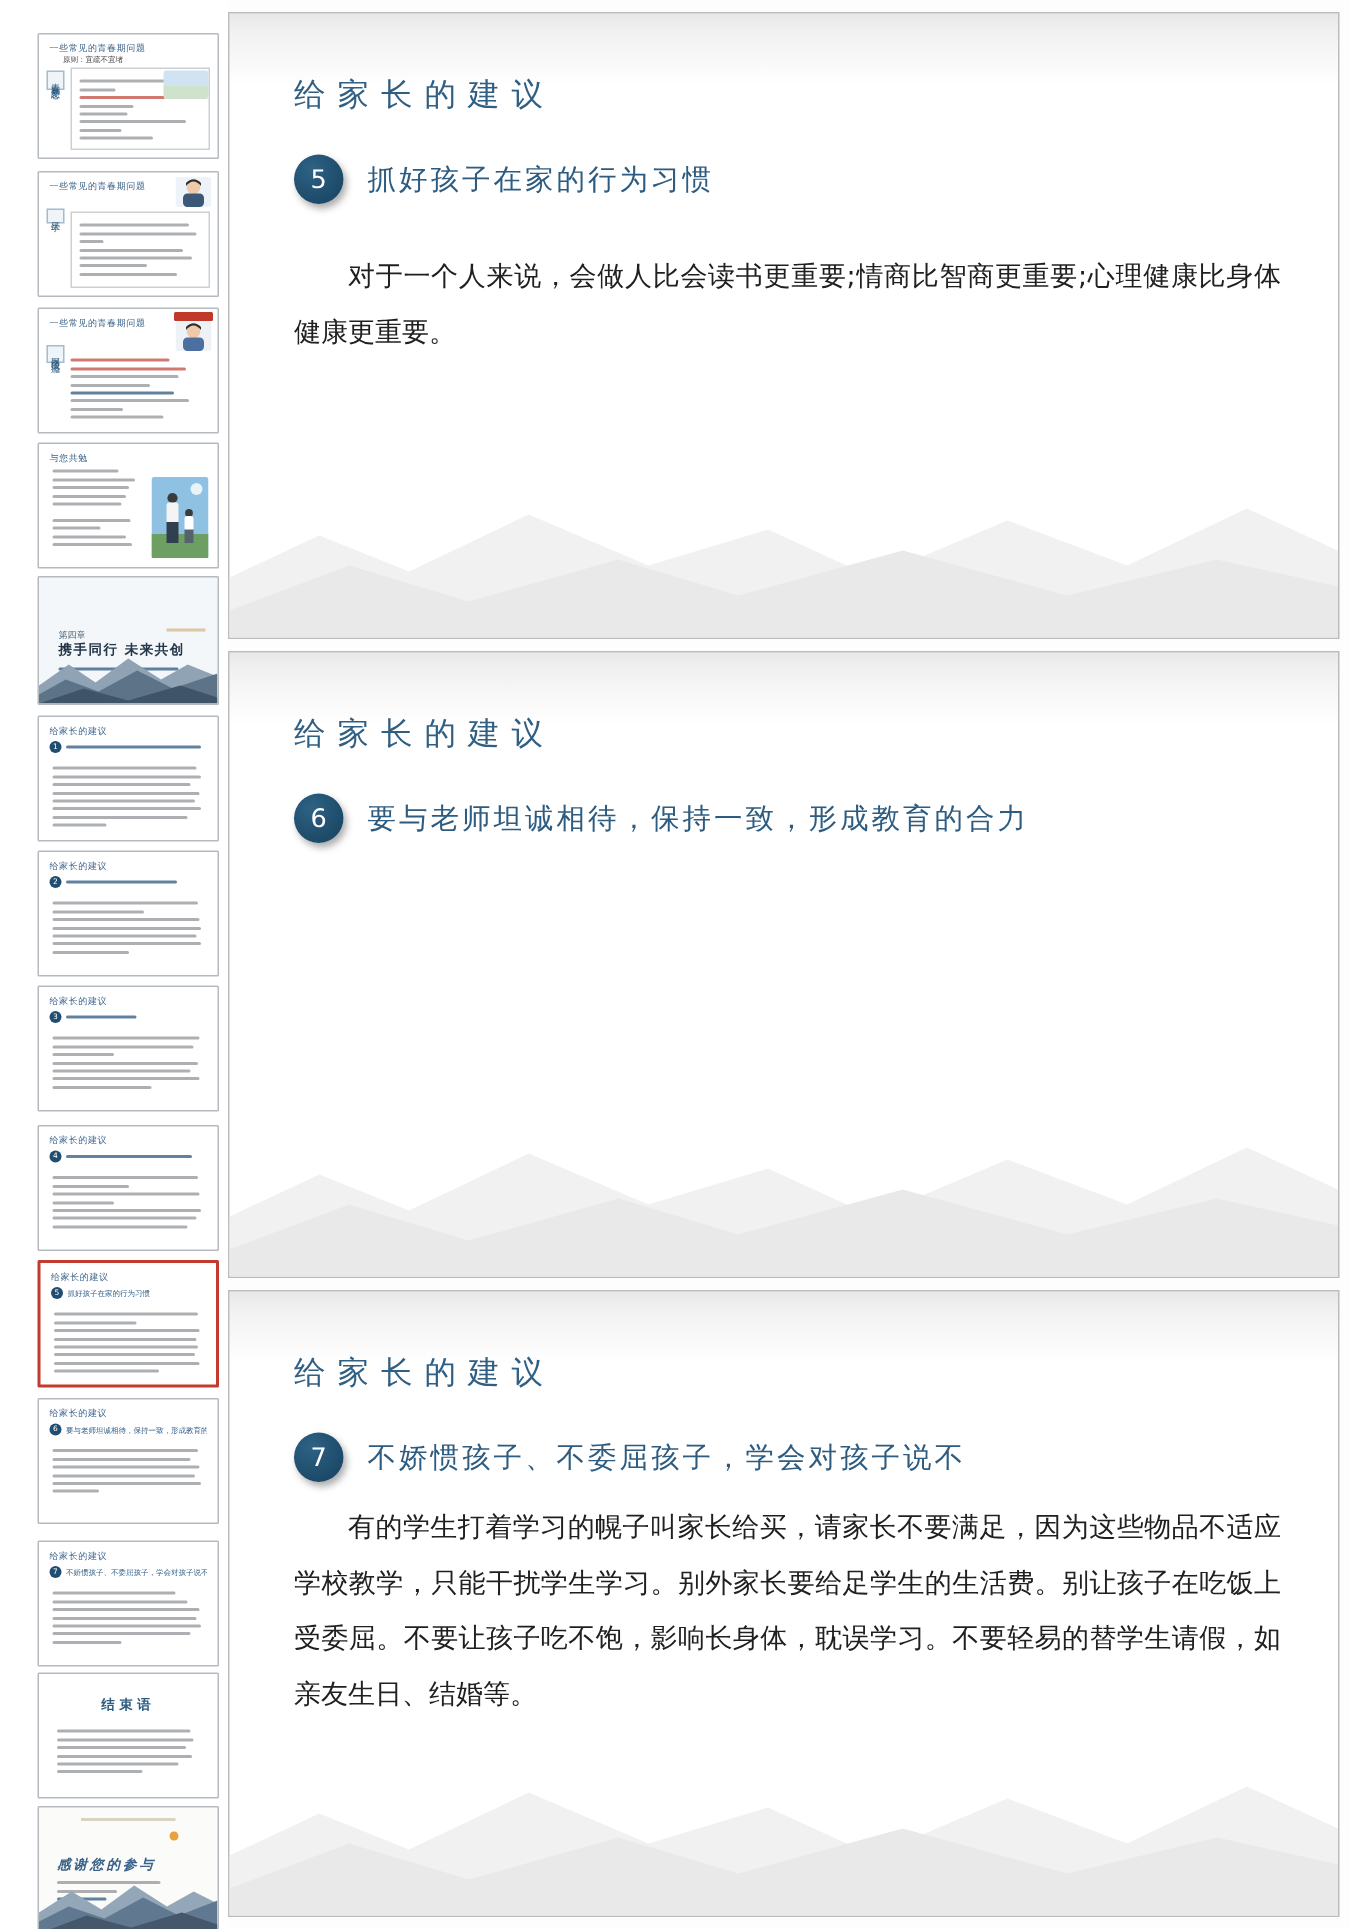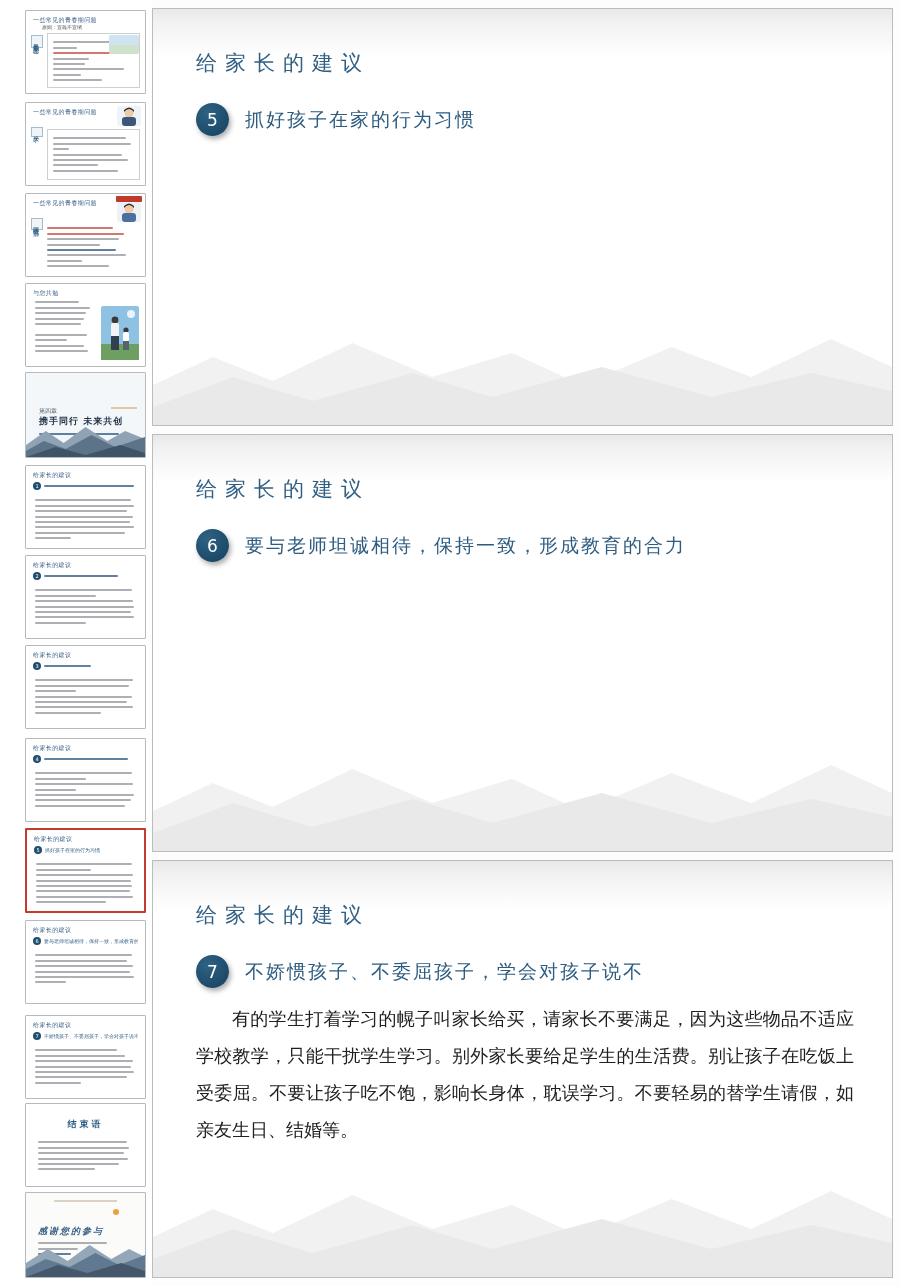--- a/index.html
+++ b/index.html
@@ -3,21 +3,21 @@
 <meta charset="utf-8">
 <style>
   * { margin:0; padding:0; box-sizing:border-box; }
   html,body { width:900px; height:1286px; background:#ffffff; overflow:hidden;
               font-family:"DejaVu Sans", sans-serif; }
   .app { position:relative; width:900px; height:1286px; background:#fdfdfd; }
 
   
   .sidebar { position:absolute; left:0; top:0; width:152px; height:1286px; background:#ffffff; }
   .thumb { position:absolute; left:25px; width:121px; height:84px; background:#ffffff;
-           border:1px solid #b5bac0; overflow:hidden; border-radius:1px; }
+           border:1px solid #b5bac0; overflow:hidden; border-radius:1px;margin-top:12px; }
   .thumb.selected { border:2px solid #c23b2e; }
   .tt  { position:absolute; left:7px; top:5px; font-size:6px; color:#3a6288; letter-spacing:.4px; white-space:nowrap; }
   .tsub{ position:absolute; left:16px; top:13px; font-size:5px; color:#444; white-space:nowrap; }
   .vtag{ position:absolute; left:5px; top:24px; width:12px; padding:3px 0; border:1px solid #a6bccd;
          background:#eef4f8; color:#2d5c80; font-size:6px; writing-mode:vertical-rl;
          text-align:center; letter-spacing:1px; line-height:11px; }
   .ibox{ position:absolute; left:21px; right:5px; top:22px; bottom:5px; border:1px solid #ccd0d4;
          padding:4px 5px; }
   .b   { height:2px; background:#989ba0; border-radius:1px; margin:3.4px 0; opacity:.8; }
   .b.red  { background:#c4574d; }
@@ -334,20 +334,21 @@
         <path d="M0 70 L60 42 L120 66 L200 28 L280 62 L360 38 L430 70 L520 32 L600 62 L680 24 L741 52 L741 110 L0 110 Z" fill="#f1f1f1"></path>
         <path d="M0 92 L80 62 L160 86 L260 58 L340 82 L450 52 L560 82 L660 58 L741 76 L741 110 L0 110 Z" fill="#e9e9e9"></path>
       </svg>
       <div class="slide-inner">
         <div class="slide-title">给家长的建议</div>
         <div class="point-row">
           <div class="pcircle">5</div>
           <div class="pheading">抓好孩子在家的行为习惯</div>
         </div>
         <div class="slide-body">
+          <p>对于一个人来说，会做人比会读书更重要;情商比智商更重要;心理健康比身体健康更重要。</p>
         </div>
       </div>
     </div>
 
     <div class="slide" style="top:434px">
       <svg class="wm" viewBox="0 0 741 110" preserveAspectRatio="none">
         <path d="M0 70 L60 42 L120 66 L200 28 L280 62 L360 38 L430 70 L520 32 L600 62 L680 24 L741 52 L741 110 L0 110 Z" fill="#f1f1f1"></path>
         <path d="M0 92 L80 62 L160 86 L260 58 L340 82 L450 52 L560 82 L660 58 L741 76 L741 110 L0 110 Z" fill="#e9e9e9"></path>
       </svg>
       <div class="slide-inner">

